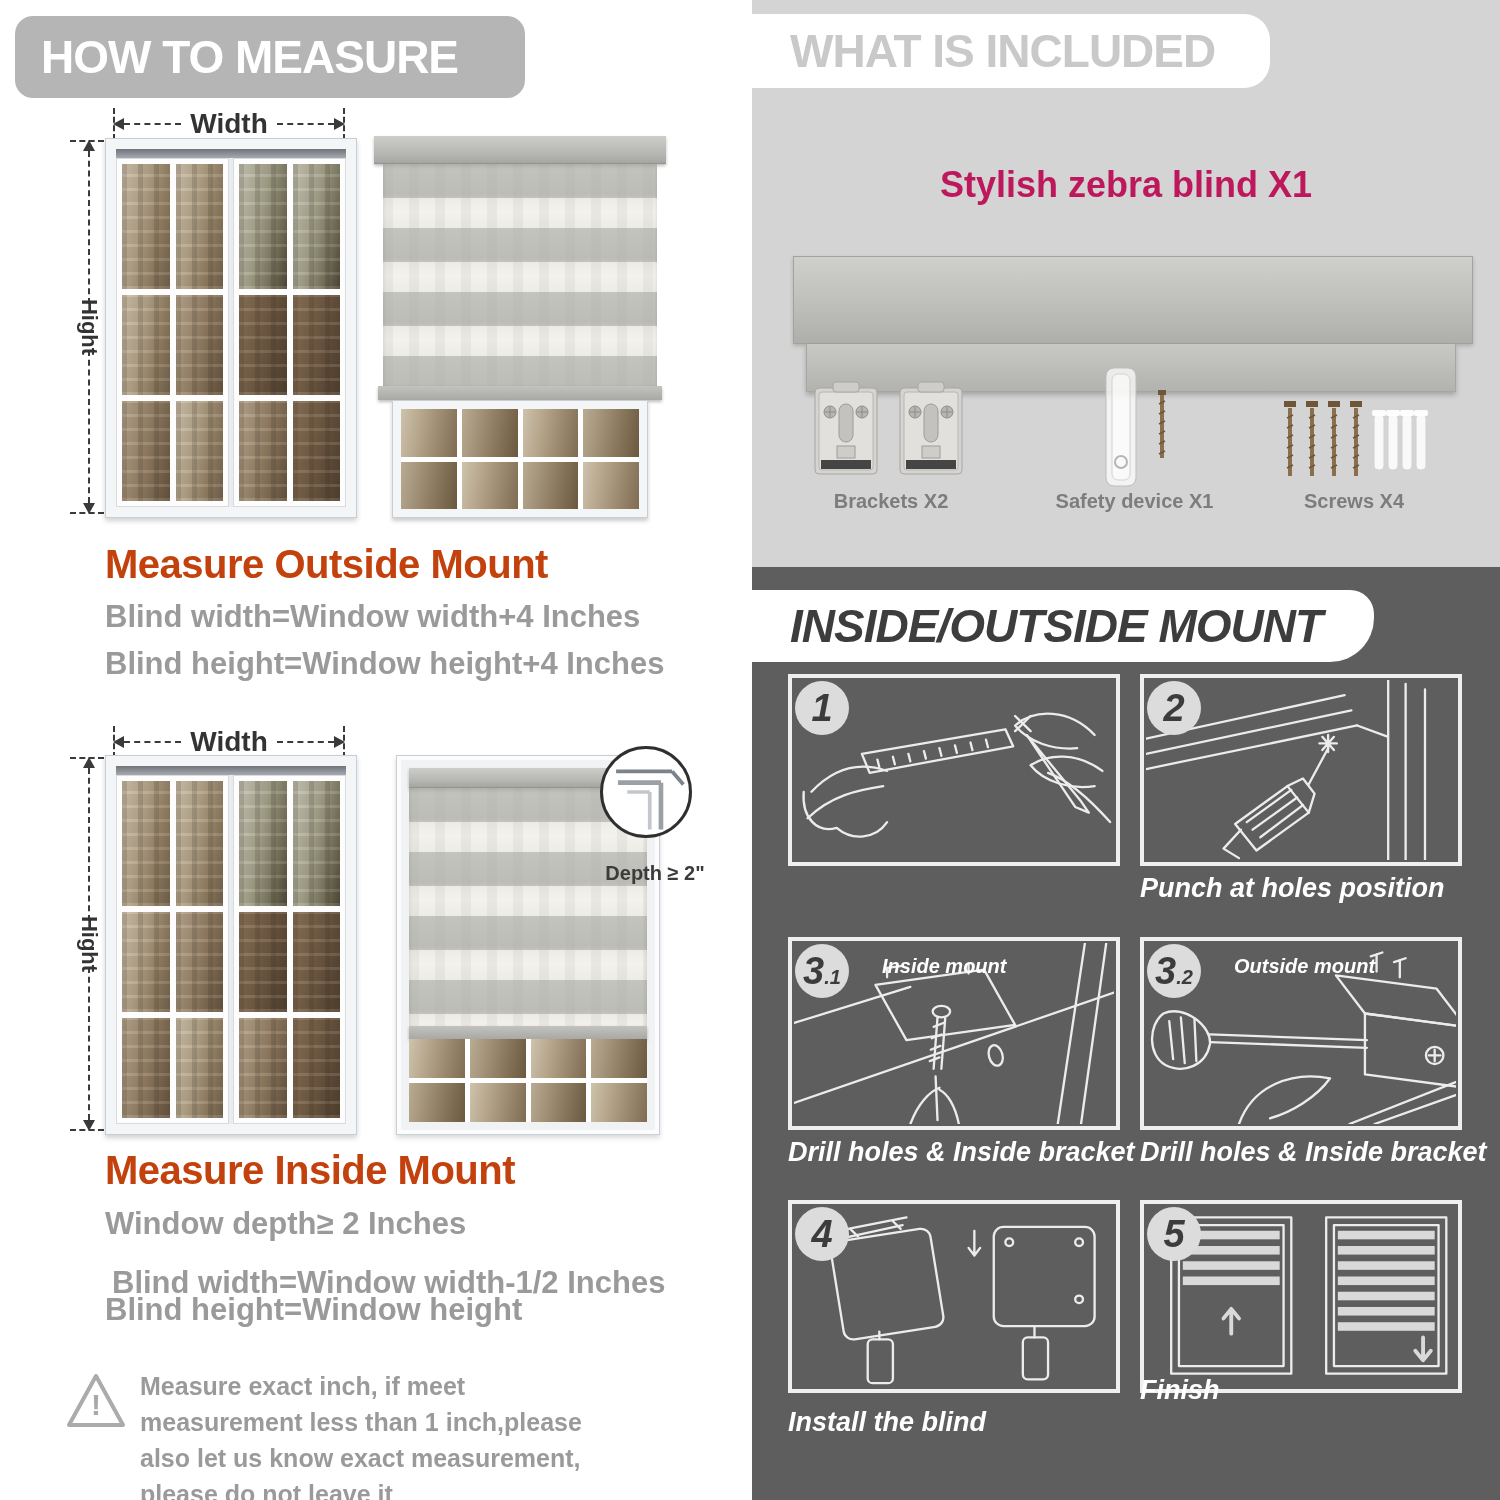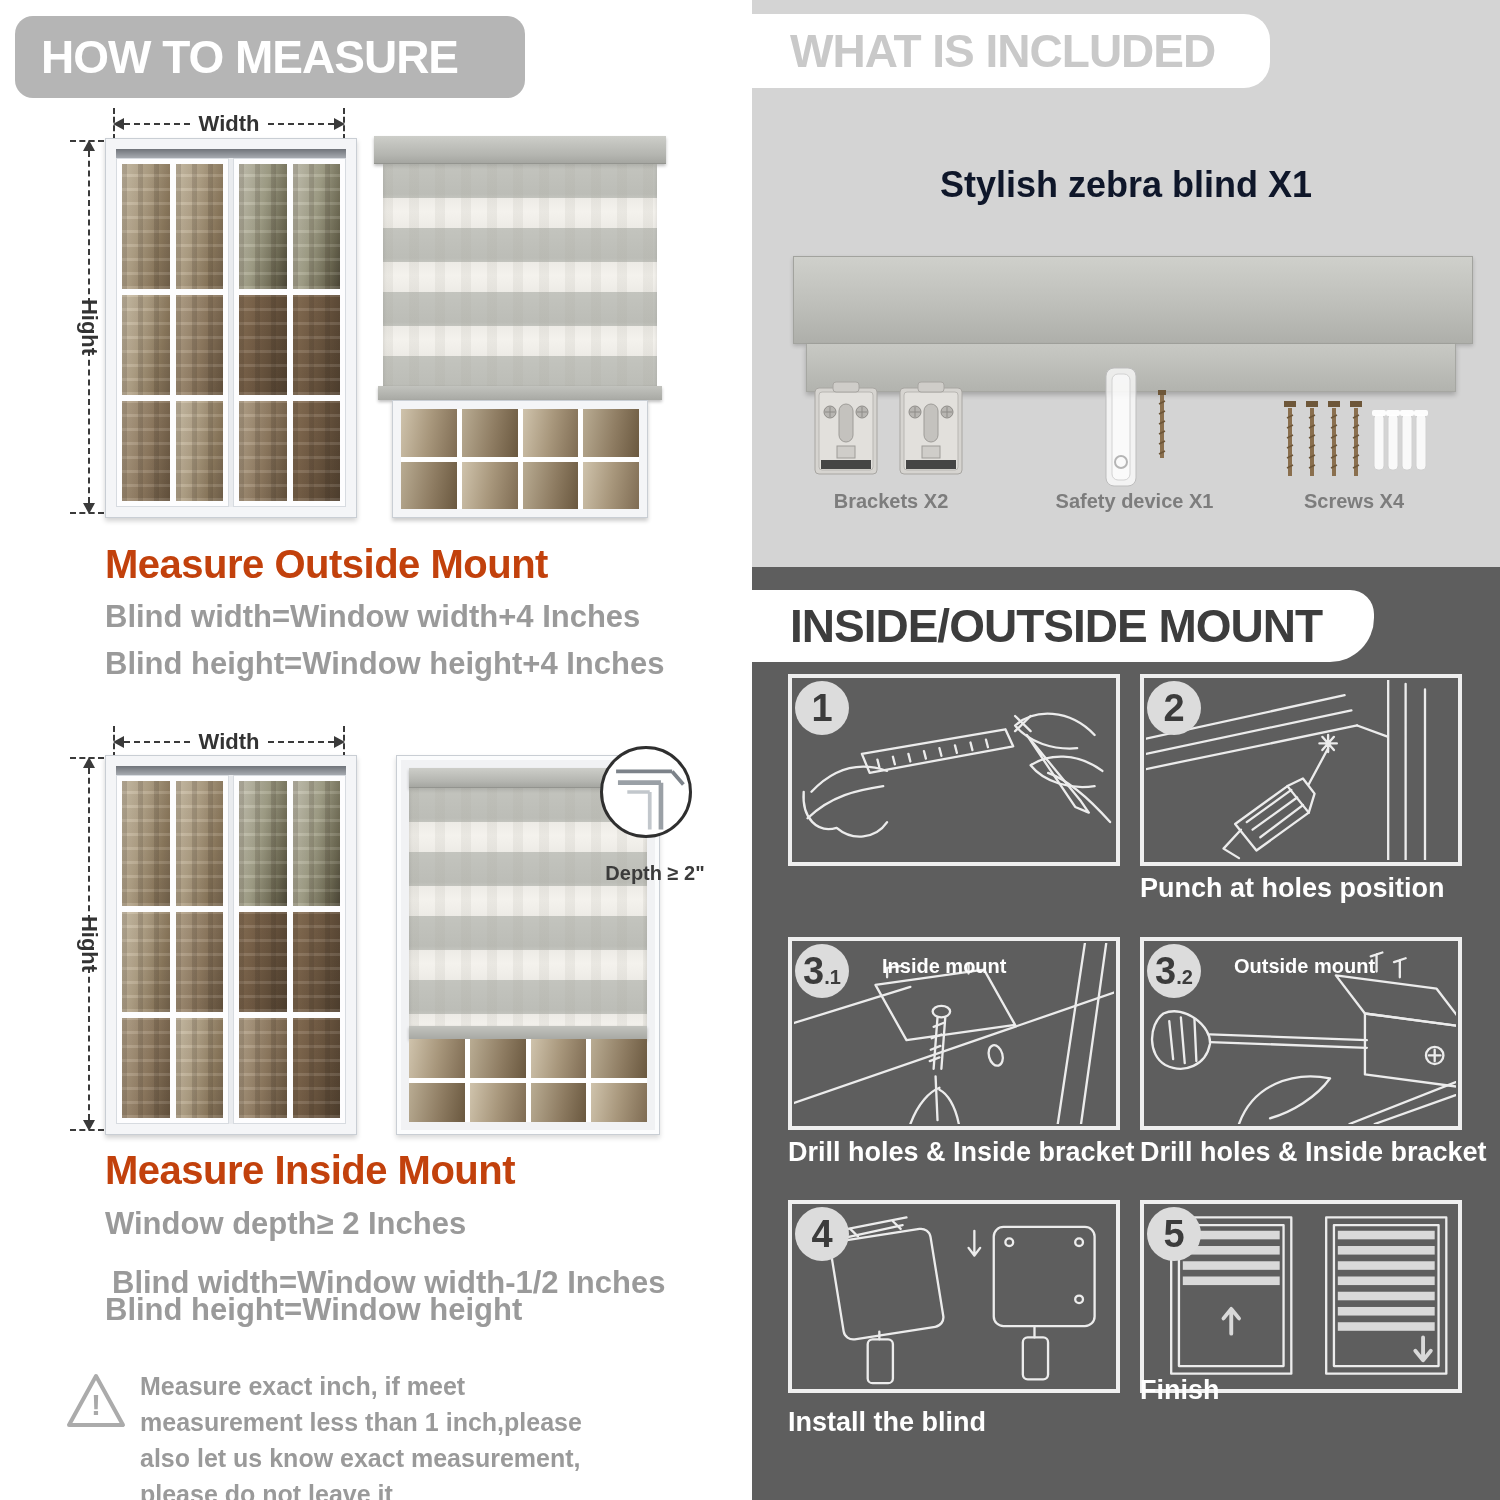--- a/index.html
+++ b/index.html
@@ -16,21 +16,21 @@
   .h2{color:#c2410c;font-size:40px;font-weight:700;letter-spacing:-0.5px;white-space:nowrap;}
   .rule{color:#9a9a9a;font-size:31px;font-weight:700;white-space:nowrap;}
   
   .warrow{display:flex;align-items:center;height:16px;}
   .warrow::before,.warrow::after{content:"";position:absolute;top:-8px;height:32px;border-left:2px dashed #3a3a3a;}
   .warrow::before{left:0;} .warrow::after{right:0;}
   .wdash{flex:1;height:0;border-top:2px dashed #3a3a3a;}
   .ah{width:0;height:0;border-top:6px solid transparent;border-bottom:6px solid transparent;}
   .ah-l{border-right:11px solid #3a3a3a;}
   .ah-r{border-left:11px solid #3a3a3a;}
-  .wlabel{padding:0 9px;color:#333;font-size:22px;font-weight:700;}
+  .wlabel{padding:0 9px;color:#333;font-size:28px;font-weight:700;}
   .harrow{display:flex;flex-direction:column;align-items:center;}
   .harrow::before,.harrow::after{content:"";position:absolute;left:-6px;width:34px;border-top:2px dashed #3a3a3a;}
   .harrow::before{top:0;} .harrow::after{bottom:0;}
   .vdash{flex:1;width:0;border-left:2px dashed #3a3a3a;}
   .av{width:0;height:0;border-left:6px solid transparent;border-right:6px solid transparent;}
   .av-u{border-bottom:11px solid #3a3a3a;}
   .av-d{border-top:11px solid #3a3a3a;}
   .hlabel{transform:rotate(90deg);color:#333;font-size:22px;font-weight:700;margin:10px 0;white-space:nowrap;}
   
   .wframe{background:#f4f5f7;border:1px solid #c9ced4;box-shadow:0 3px 5px rgba(0,0,0,0.18);}
@@ -64,21 +64,21 @@
   
   .mag{border:3px solid #2f2f2f;border-radius:50%;background:#fff;overflow:hidden;z-index:6;}
   .depth{color:#3b3b3b;font-size:20px;font-weight:700;text-align:center;}
   .warn-tri{display:flex;align-items:center;justify-content:center;}
   .bang{position:absolute;left:0;right:0;top:18px;text-align:center;color:#a9a9a9;font-size:30px;font-weight:700;}
   .warn-text{color:#9a9a9a;font-size:25px;font-weight:700;line-height:36px;margin:0;}
   
   .rt-bg{background:#d4d4d4;}
   .dk-bg{background:#5e5e5e;}
   .inc-label{color:#7d7d7d;font-size:20px;font-weight:700;text-align:center;white-space:nowrap;}
-  .blind-name{color:#0f172a;font-size:36px;font-weight:700;text-align:center;}
+  .blind-name{color:#be185d;font-size:36px;font-weight:700;text-align:center;}
   .rail-top{background:linear-gradient(180deg,#cfd0cb,#bebfba 55%,#aeafaa);border:1px solid #a2a39e;
             box-shadow:0 2px 4px rgba(0,0,0,0.18);}
   .rail-lip{background:linear-gradient(180deg,#c8c9c4,#b2b3ae);border:1px solid #a6a7a2;border-top:none;
             box-shadow:0 3px 5px rgba(0,0,0,0.22);}
   
   .step{border:4px solid #efefef;background:#5e5e5e;}
   .badge{position:absolute;top:3px;left:3px;height:54px;min-width:54px;border-radius:28px;background:#dcdcdc;
          color:#3c3c3c;display:flex;align-items:center;justify-content:center;font-size:38px;font-weight:700;
          padding:0 8px;box-sizing:border-box;z-index:2;}
   .badge-sub{font-size:20px;align-self:flex-end;padding-bottom:9px;}
@@ -314,21 +314,21 @@
         <rect x="120" y="14" width="14" height="6" rx="2"></rect>
           <rect x="134" y="14" width="14" height="6" rx="2"></rect>
       </g>
     </svg>
 
     <div class="abs inc-label" style="left:44px;top:490px;width:190px;">Brackets X2</div>
     <div class="abs inc-label" style="left:280px;top:490px;width:205px;">Safety device X1</div>
     <div class="abs inc-label" style="left:526px;top:490px;width:152px;">Screws X4</div>
   </section>
 
-  <section class="abs dk-bg" style="left:752px;top:567px;width:748px;height:933px;">
+  <section class="abs dk-bg" style="left:752px;top:567px;width:748px;height:933px;font-style:italic;">
 
     <div class="abs h1D" style="left:0;top:23px;width:622px;height:72px;">
       <span>INSIDE/OUTSIDE MOUNT</span>
     </div>
 
     <div class="abs step" style="left:36px;top:107px;width:332px;height:192px;">
       <div class="badge">
         <span>1</span>
           <span class="badge-sub"></span>
       </div>

